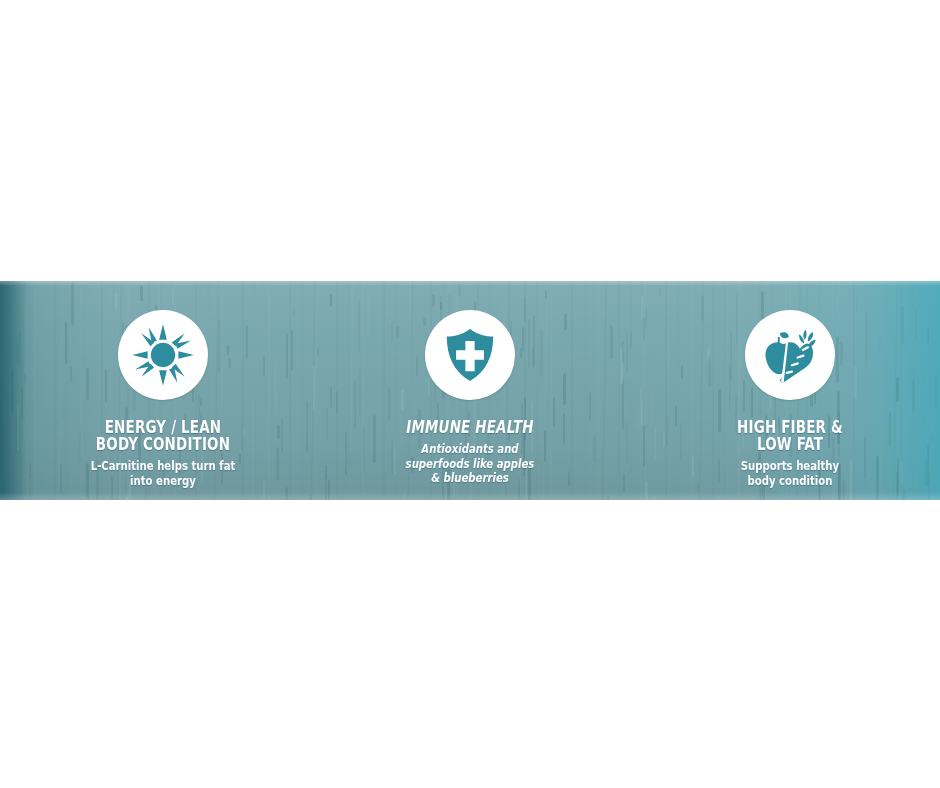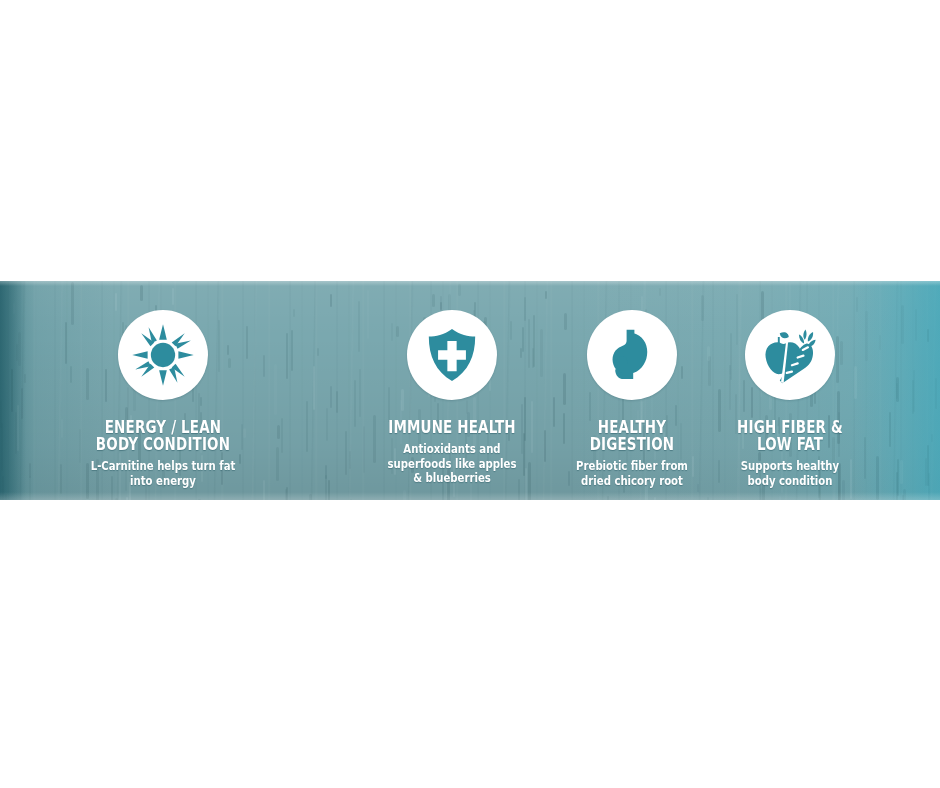--- a/index.html
+++ b/index.html
@@ -162,21 +162,21 @@
     font-weight: bold;
     font-size: 12.5px;
     line-height: 14.5px;
     text-shadow: 0 1px 1px rgba(30,80,90,0.40);
     transform: scaleX(0.9);
   }
 
   
   #feat-0 { left: 63px;  width: 200px; }
   #feat-1 { left: 225px; width: 180px; }
-  #feat-2 { left: 357px; width: 190px; }
+  #feat-2 { left: 375px; width: 190px; font-style: italic; }
   #feat-3 { left: 542px; width: 180px; }
   #feat-4 { left: 700px; width: 180px; }
 </style>
 </head>
 <body>
 
 <div id="page">
 
   <div id="banner">
 
@@ -494,37 +494,20 @@
         <div class="f-title">
           <div>IMMUNE HEALTH</div>
         </div>
         <div class="f-sub">
           <div>Antioxidants and</div>
           <div>superfoods like apples</div>
           <div>&amp; blueberries</div>
         </div>
       </div>
 
-      <div class="feature" id="feat-3">
-        <div class="icon-circle">
-          <svg width="60" height="60" viewBox="0 0 100 100" aria-hidden="true">
-            <path d="M41,8 L41,26 C41,32 37,34 32,36 C22,40 16,50 18,62 C20,74 30,82 42,82 C58,82 70,70 74,56 C78,42 74,26 62,18 C56,14 50,12 46,12 C46,20 46,26 46,30 L54,30 L54,8 Z" fill="#2d8c9e"></path>
-            <path d="M24,62 C24,56 28,52 34,52 C40,52 42,56 42,62 L42,84 L30,84 L30,64 C30,61 28,60 26,62 Z" fill="#2d8c9e"></path>
-            <path d="M22,74 C22,84 28,90 36,90 L52,90 L52,80 L36,80 C30,80 28,78 28,72 Z" fill="#2d8c9e"></path>
-          </svg>
-        </div>
-        <div class="f-title">
-          <div>HEALTHY</div>
-          <div>DIGESTION</div>
-        </div>
-        <div class="f-sub">
-          <div>Prebiotic fiber from</div>
-          <div>dried chicory root</div>
-        </div>
-      </div>
 
       <div class="feature" id="feat-4">
         <div class="icon-circle">
           <svg width="64" height="64" viewBox="0 0 100 100" aria-hidden="true">
             <g fill="#2d8c9e">
 
               <path d="M34,16 C42,12 48,16 48,22 C42,26 35,24 34,16 Z"></path>
 
               <path d="M31,22 C31,26 31,29 31,32 L34,32 C34,28 34,25 34,22 Z"></path>
 

